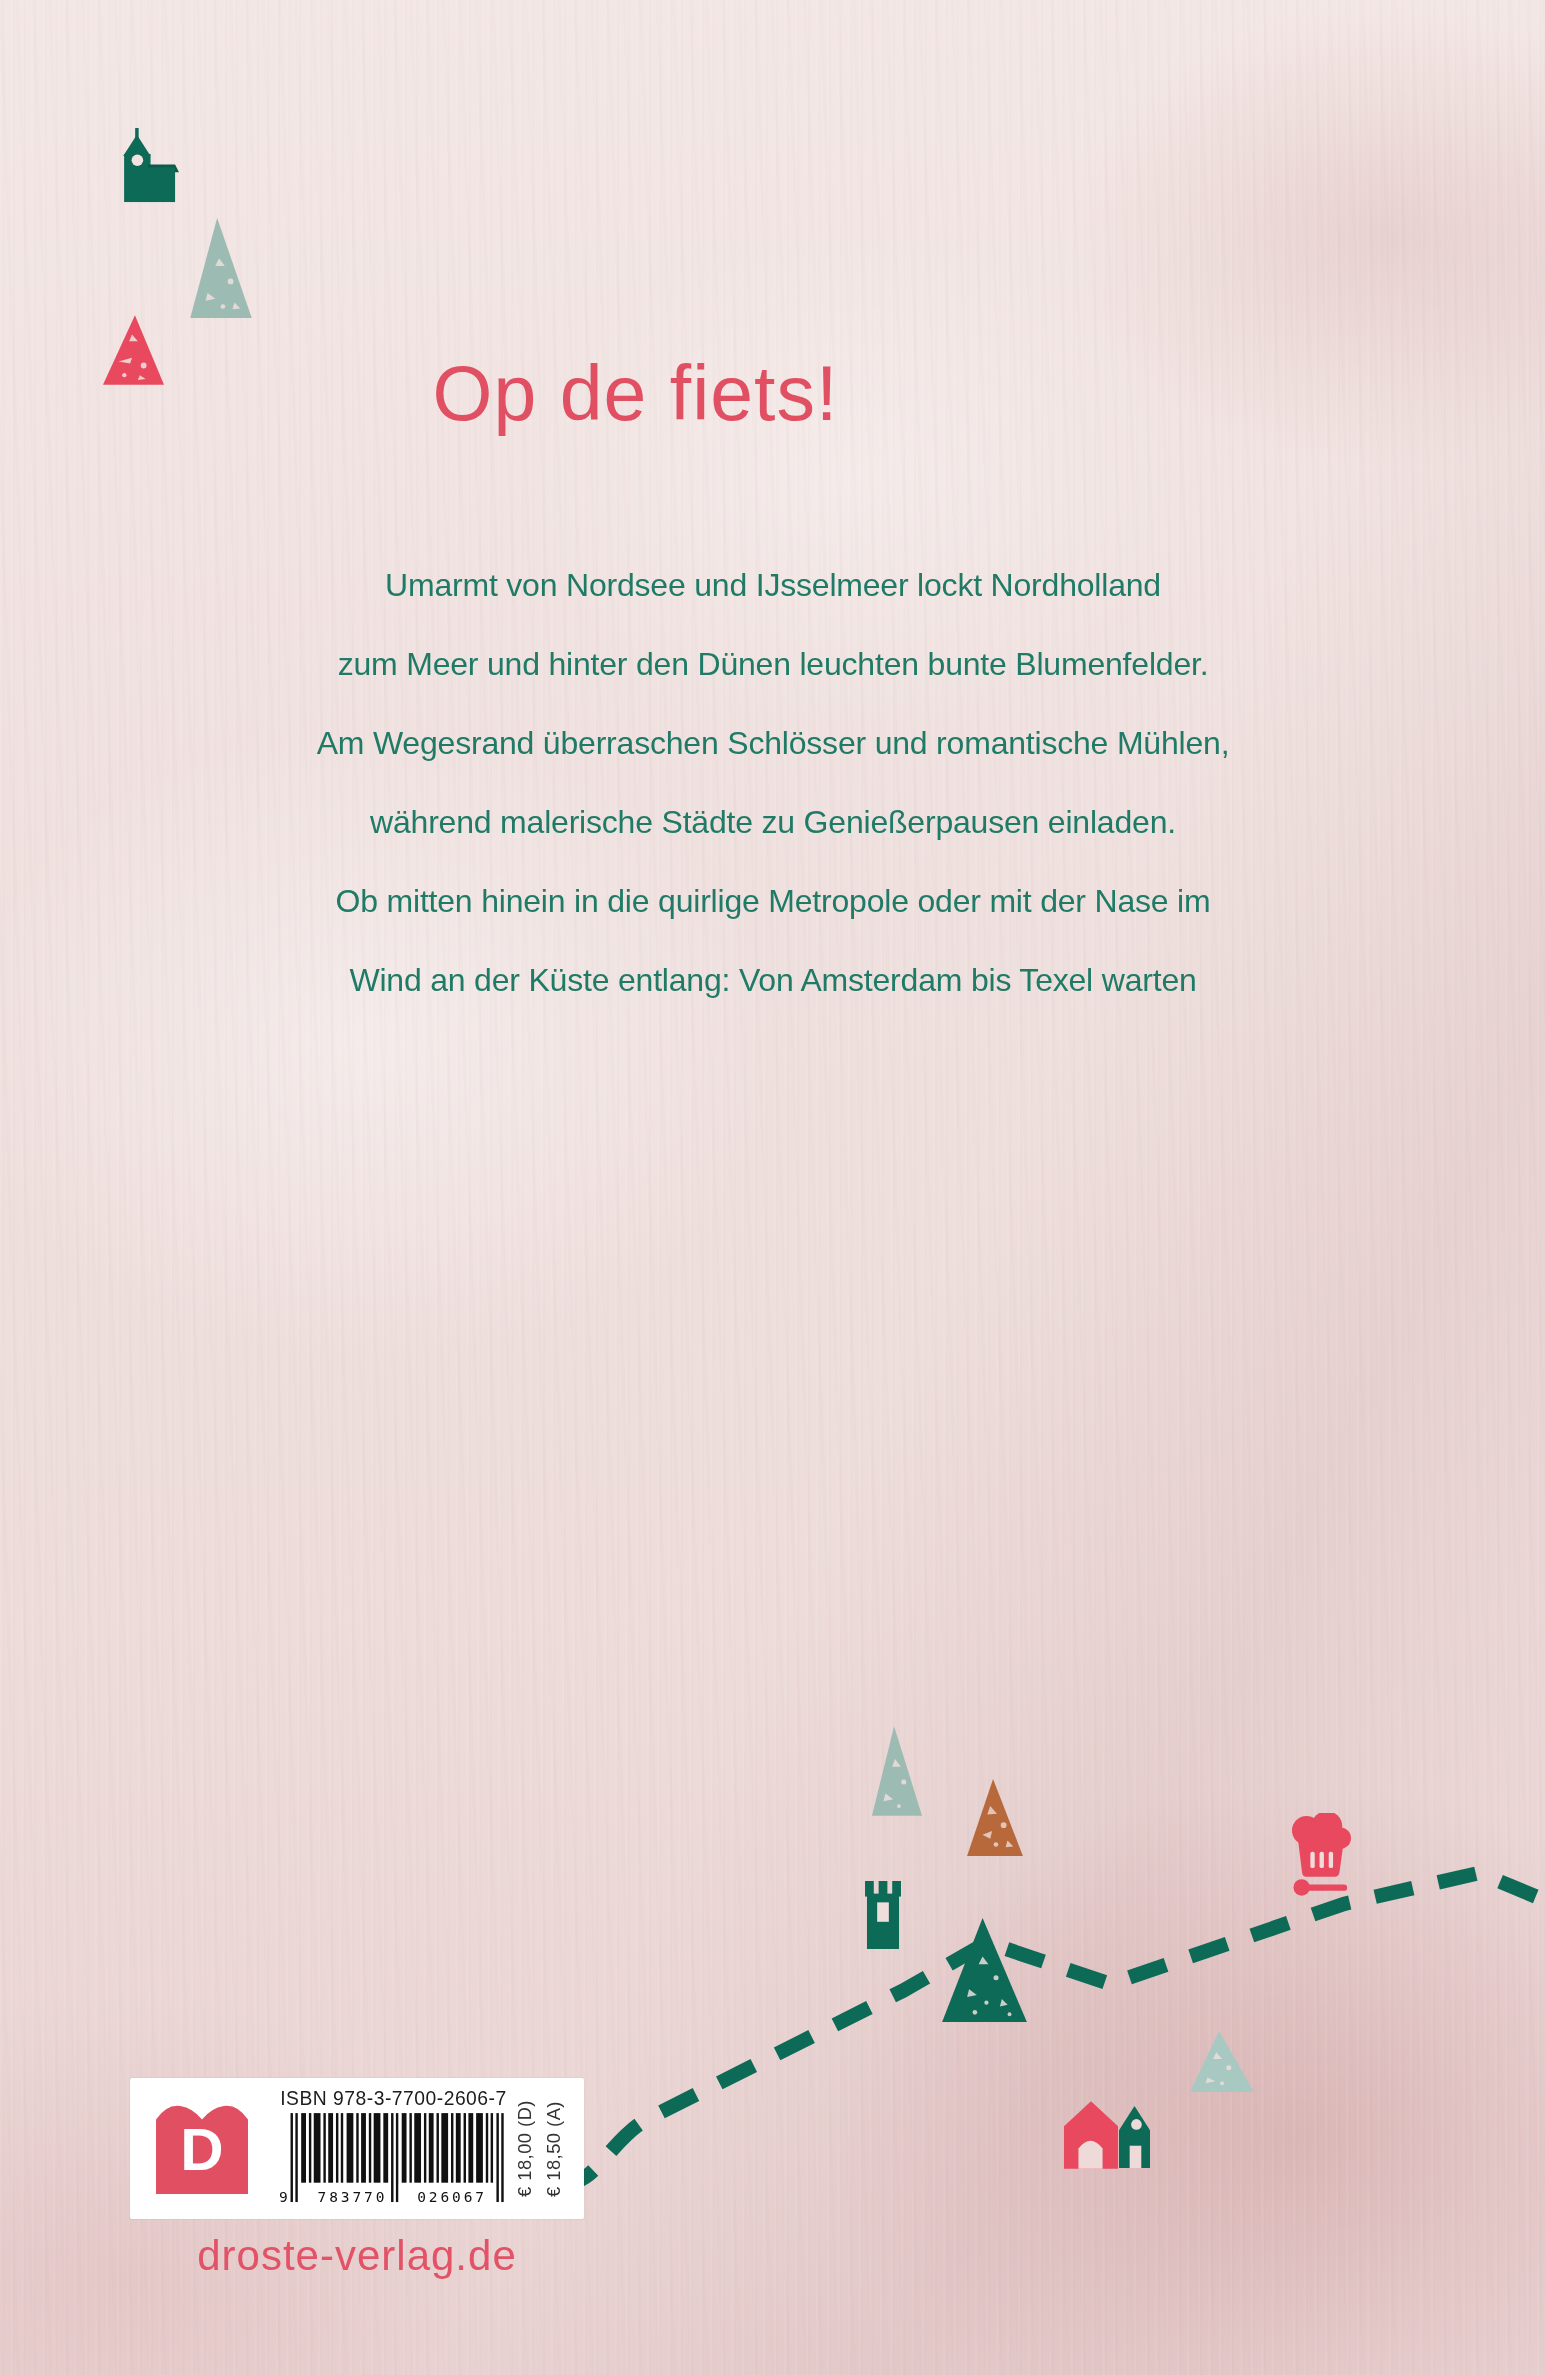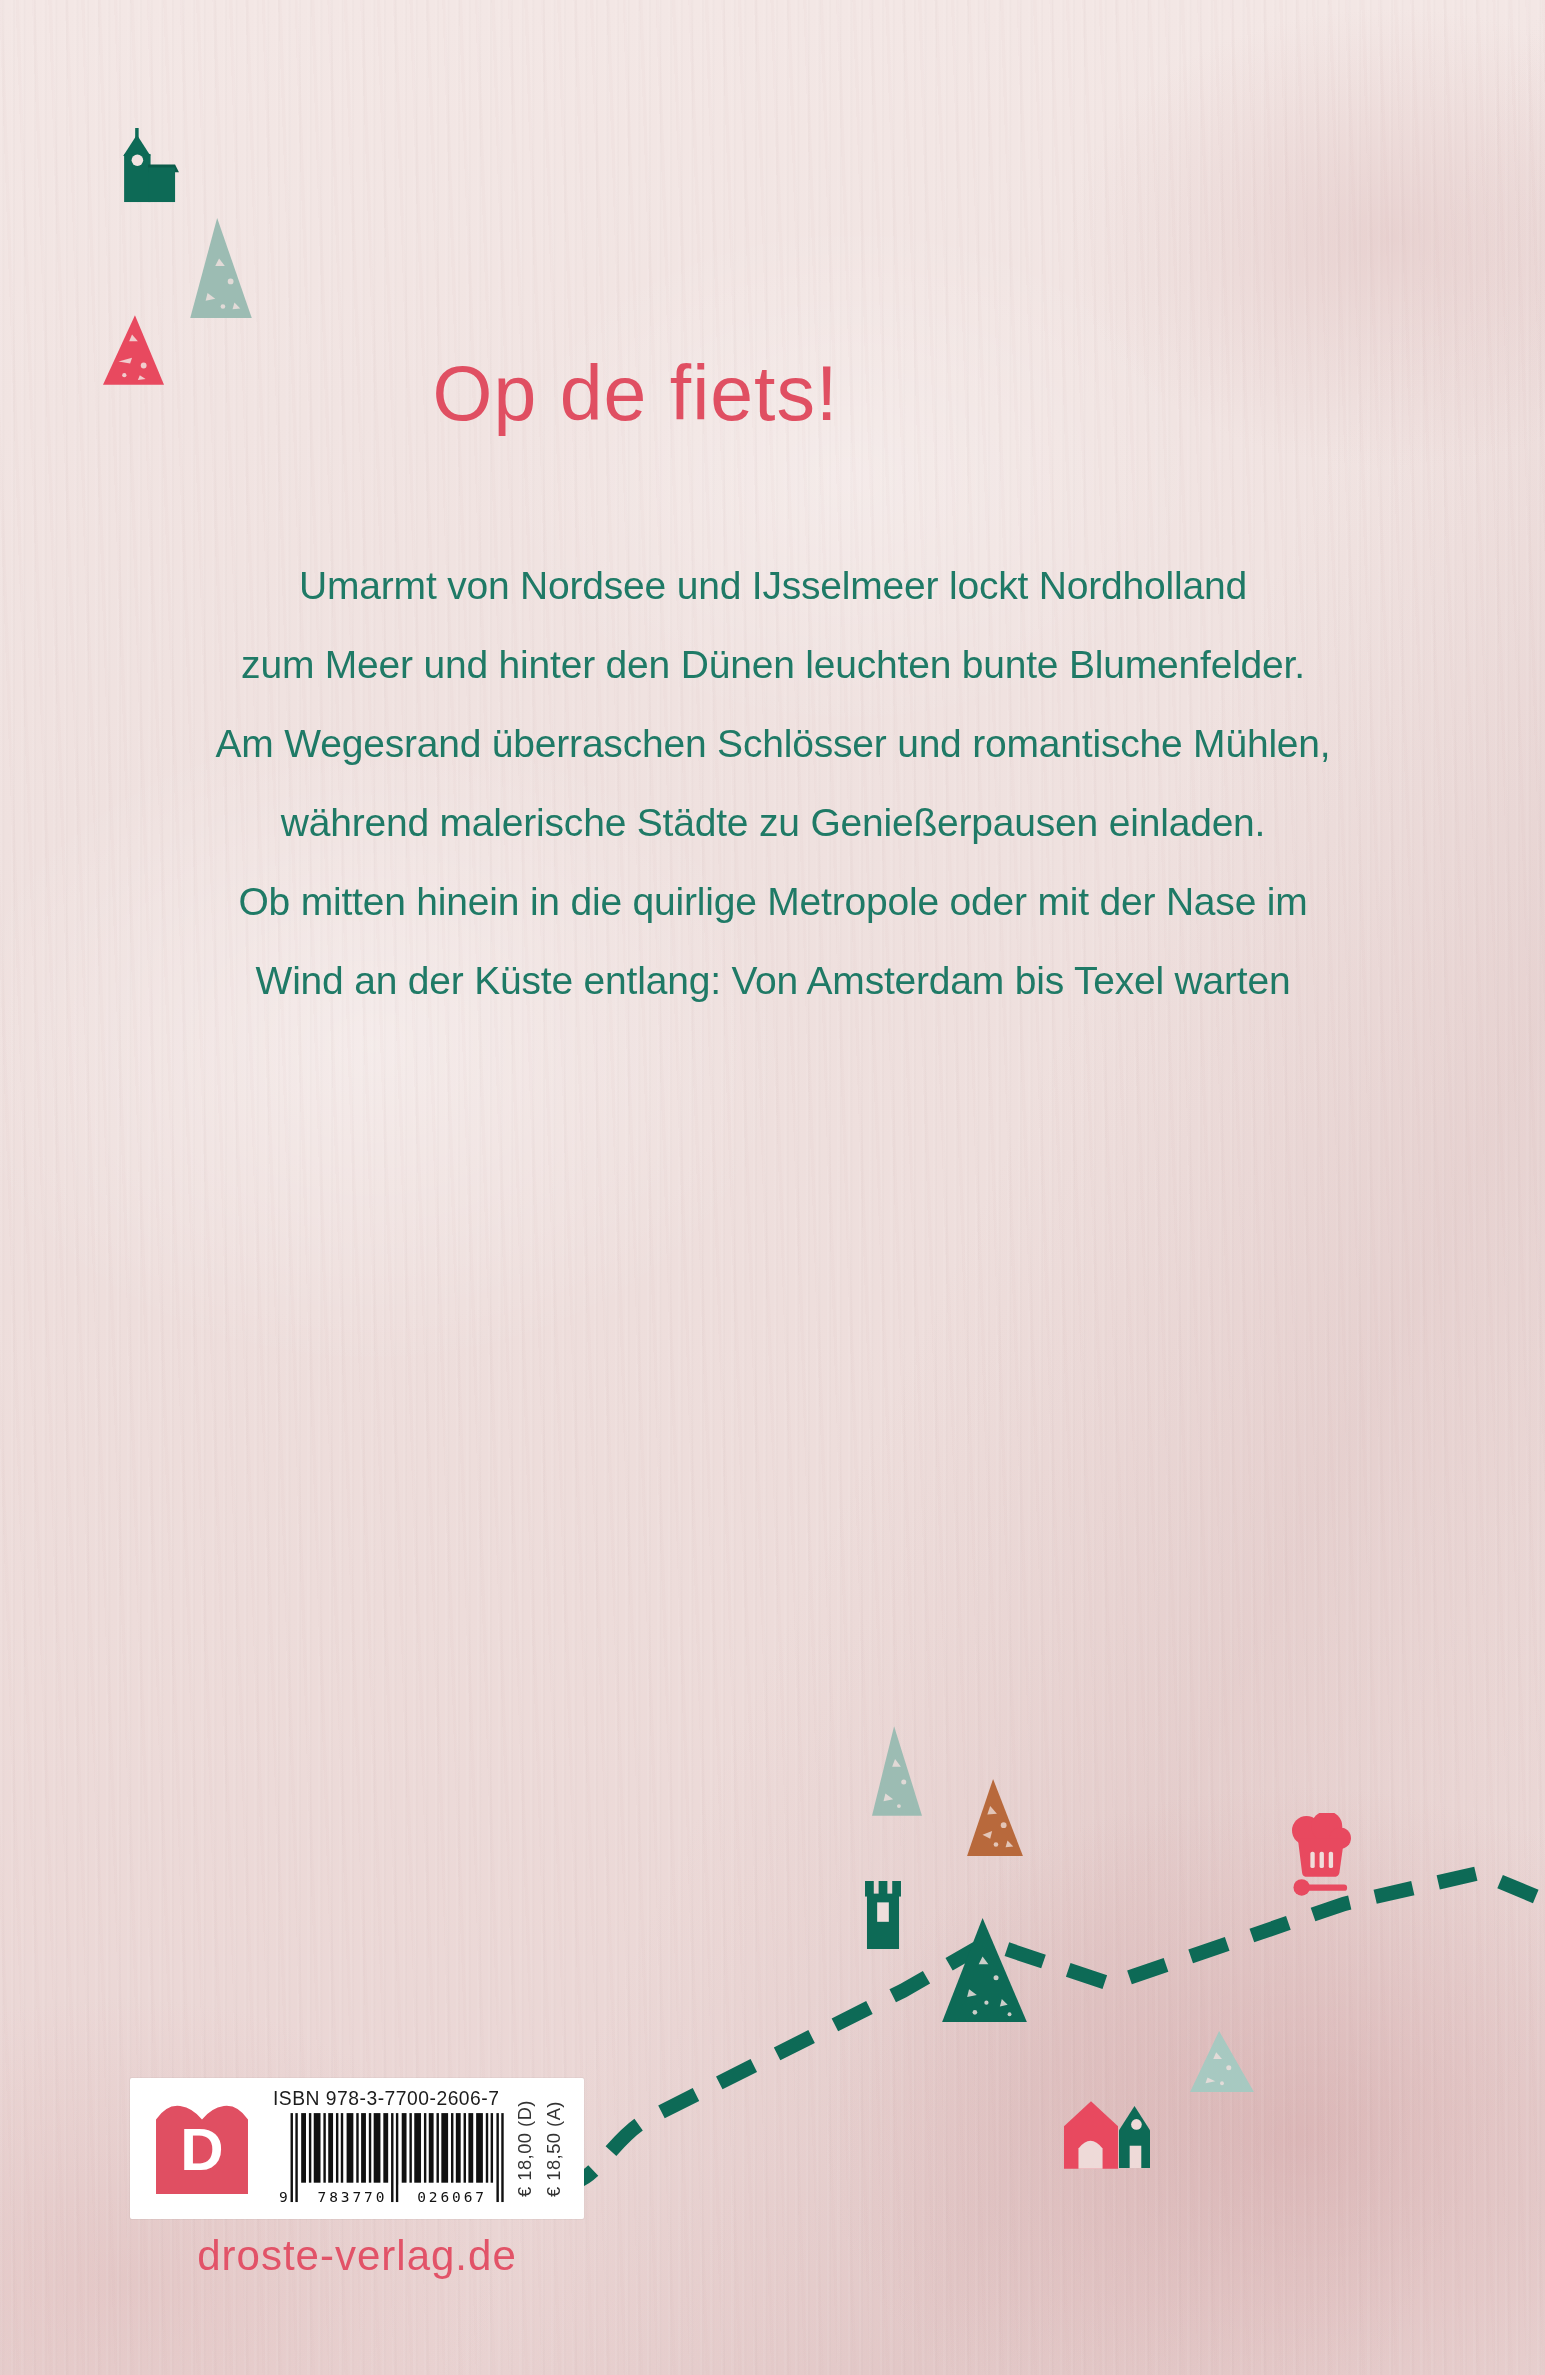--- a/index.html
+++ b/index.html
@@ -29,41 +29,41 @@
     position:absolute;left:0;top:355px;width:1271px;
     text-align:center;
     font-size:77px;line-height:1;
     color:#e04f62;
     letter-spacing:1px;
   }
   .body-text{
     position:absolute;left:0;top:546px;width:1546px;
     text-align:center;
     color:#1f7a66;
-    font-size:39px;line-height:79px;
+    font-size:32px;line-height:79px;
     letter-spacing:-0.2px;
   }
   .website{
     position:absolute;left:135px;top:2232px;width:444px;
     text-align:center;
     font-size:42px;color:#e25368;letter-spacing:1px;
   }
   .route{position:absolute;left:0;top:0;pointer-events:none;}
   .icon{position:absolute;}
   
   .isbn-box{
     position:absolute;left:130px;top:2078px;width:454px;height:141px;
     background:#fff;border-radius:1.9px;
     box-shadow:0 0 0 1px rgba(0,0,0,.03);
     font-family:"Liberation Sans", sans-serif;
   }
   .dlogo{position:absolute;left:26px;top:25px;width:92px;height:91px;}
   .isbn-label{
     position:absolute;left:143px;top:9.7px;width:241px;
-    text-align:left;font-size:19.3px;color:#1c1c1c;letter-spacing:0.5px;
+    text-align:center;font-size:19.3px;color:#1c1c1c;letter-spacing:0.5px;
     white-space:nowrap;
   }
   .barcode{position:absolute;left:147px;top:35px;width:232px;height:93px;}
   .bc-digits{
     font-family:"DejaVu Sans Mono", monospace;
     font-size:15px;fill:#111;
   }
   .price{
     position:absolute;top:9.7px;height:122px;width:25px;
     writing-mode:vertical-rl;transform:rotate(180deg);

